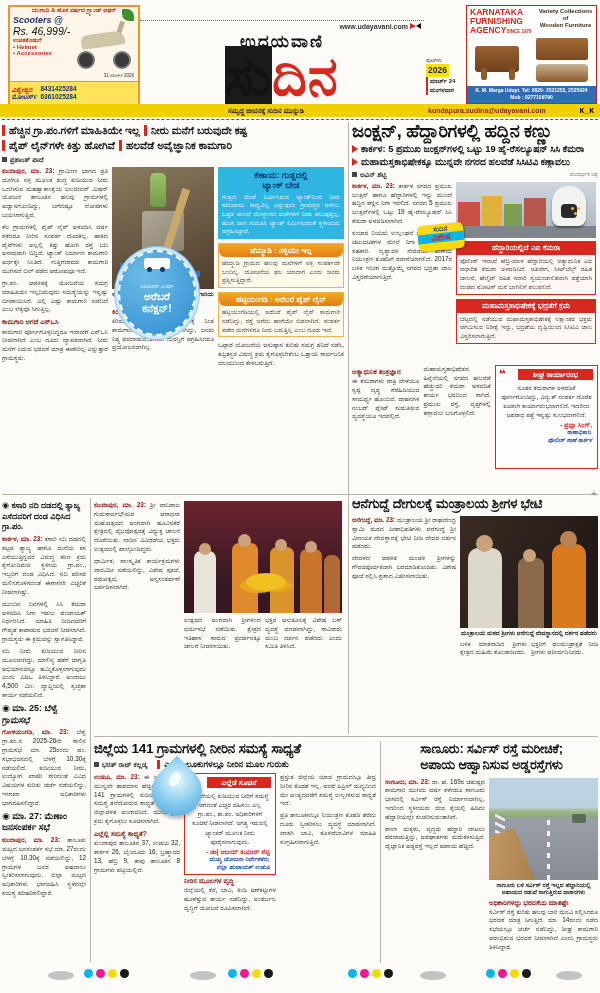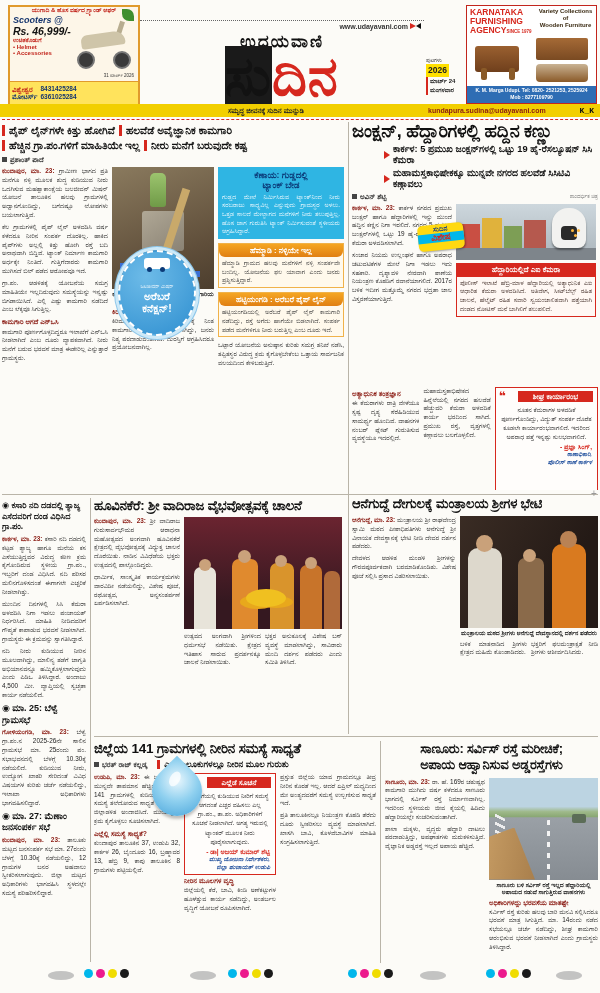--- a/index.html
+++ b/index.html
@@ -3,21 +3,21 @@
 <meta charset="utf-8">
 <style>
   html,body{margin:0;padding:0;background:#e9e7e0;}
   .page{position:relative;width:600px;height:993px;background:#fcfbf7;overflow:hidden;
         font-family:"Liberation Sans","DejaVu Sans",sans-serif;color:#1a1a1a;}
   .abs{position:absolute;}
   
   #adLeft{left:8px;top:5px;width:128px;height:97px;border:2px solid #e09a2d;background:#fdf6e8;overflow:hidden;font-size:6px;}
   #adLeft .top{color:#c2251c;font-weight:bold;text-align:center;font-size:6px;line-height:1.2;}
   #adLeft .sc1{color:#15356e;font-weight:bold;font-style:italic;font-size:9px;}
-  #adLeft .sc2{color:#111;font-weight:bold;font-style:italic;font-size:10.5px;}
+  #adLeft .sc2{color:#111;font-weight:normal;font-style:italic;font-size:10.5px;}
   #adLeft .free{color:#c2251c;font-weight:bold;font-size:6px;}
   #adLeft .strip{position:absolute;left:0;right:0;bottom:0;height:22px;background:#ffe35c;border-top:1px solid #e09a2d;display:flex;align-items:center;gap:3px;padding:0 2px;}
   #adLeft .dealer{color:#c2251c;font-weight:bold;font-size:7px;line-height:1.05;}
   #adLeft .ph{color:#15356e;font-weight:bold;font-size:6.5px;line-height:1.2;}
   .scooter{position:absolute;right:3px;top:16px;width:62px;height:48px;}
   .scooter .bodyp{position:absolute;left:8px;top:10px;width:44px;height:14px;background:#cfc5a9;border-radius:8px 14px 4px 4px;transform:rotate(-8deg);}
   .scooter .neck{position:absolute;left:44px;top:-2px;width:5px;height:20px;background:#b8ad90;transform:rotate(18deg);}
   .scooter .w1,.scooter .w2{position:absolute;bottom:2px;width:14px;height:14px;border-radius:50%;background:#3a3a3a;border:2px solid #777;}
   .scooter .w1{left:4px;} .scooter .w2{right:4px;}
   .leaf{position:absolute;width:12px;height:12px;background:#3f8f2f;border-radius:0 60% 0 60%;}
@@ -44,21 +44,21 @@
   
   .hl{font-weight:900;color:#101010;}
   .b{font-size:6.4px;line-height:1.38;text-align:justify;color:#222;}
   .dl{font-weight:bold;color:#8a1a12;}
   .sh{font-weight:bold;color:#8a1a12;font-size:6.8px;margin:2px 0 1px;}
   .byline{font-size:7px;font-weight:bold;color:#333;}
   .sq{display:inline-block;width:5px;height:5px;background:#444;margin-right:3px;}
   .deck{font-weight:bold;font-size:10.5px;color:#111;display:flex;align-items:center;gap:4px;margin-top:2px;}
   .bar{display:inline-block;width:3px;height:11px;background:#d6281e;flex:0 0 auto;}
   .tri{display:inline-block;width:0;height:0;border-top:4px solid transparent;border-bottom:4px solid transparent;border-left:6px solid #d6281e;margin-right:3px;flex:0 0 auto;}
-  .bullet{font-weight:bold;font-size:9.3px;color:#111;display:flex;align-items:center;margin-top:2px;margin-left:32px;}
+  .bullet{font-weight:bold;font-size:9.3px;color:#111;display:flex;align-items:center;margin-top:2px;}
   .cols{display:flex;gap:4px;}
   .col{overflow:hidden;}
   .cap{font-size:6px;font-weight:bold;color:#222;text-align:center;line-height:1.25;margin-top:2px;}
   .photo{position:relative;overflow:hidden;background:#888;}
   .vrule{width:1px;background:#b9b4a8;}
   .hrule{height:1px;background:#b9b4a8;}
   
   .rbox{border:1px solid #d6281e;background:#fff8f4;overflow:hidden;margin-bottom:4px;}
   .rbox .ttl{background:#d6281e;color:#fff;font-weight:bold;font-size:7.6px;text-align:center;padding:1.5px 2px;}
   .rbox .bd{padding:2px 3px;font-size:6.3px;line-height:1.38;text-align:justify;color:#3a2620;}
@@ -206,29 +206,29 @@
   <div class="abs" id="tagline">
     <span class="t1">ಸಮೃದ್ಧ ಜೀವನಕ್ಕೆ ಸುದಿನ ಮುನ್ನುಡಿ</span>
     <span class="t2">kundapura.sudina@udayavani.com</span>
     <span class="t3">K_K</span>
   </div>
   <div class="abs redDash"></div>
 
   <div class="abs" id="leadLeft">
     <div class="deck">
         <span class="bar"></span>
+        <span>ಹೆಚ್ಚಿನ ಗ್ರಾ.ಪಂ.ಗಳಿಗೆ ಮಾಹಿತಿಯೇ ಇಲ್ಲ</span>
+        <span class="bar"></span>
+        <span>ನೀರು ಮನೆಗೆ ಬರುವುದೇ ಕಷ್ಟ</span>
+      </div>
+    <div class="deck">
+        <span class="bar"></span>
         <span>ಪೈಪ್ ಲೈನ್‌ಗಳೇ ಕಿತ್ತು ಹೋಗಿವೆ</span>
         <span class="bar"></span>
         <span>ಹಲವೆಡೆ ಅವೈಜ್ಞಾನಿಕ ಕಾಮಗಾರಿ</span>
-      </div>
-    <div class="deck">
-        <span class="bar"></span>
-        <span>ಹೆಚ್ಚಿನ ಗ್ರಾ.ಪಂ.ಗಳಿಗೆ ಮಾಹಿತಿಯೇ ಇಲ್ಲ</span>
-        <span class="bar"></span>
-        <span>ನೀರು ಮನೆಗೆ ಬರುವುದೇ ಕಷ್ಟ</span>
       </div>
     <div class="byline" style="margin:4px 0 3px;"><span class="sq"></span><span>ಪ್ರಶಾಂತ್ ಪಾದೆ</span></div>
     <div class="cols" style="height:296px;">
       <div class="col b" style="width:106px;">
         <p style="margin:0 0 3px;"><span class="dl">ಕುಂದಾಪುರ, ಮಾ. 23:</span> <span>ಗ್ರಾಮೀಣ ಭಾಗದ ಪ್ರತಿ ಮನೆಗೂ ನಳ್ಳಿ ಮೂಲಕ ಶುದ್ಧ ಕುಡಿಯುವ ನೀರು ಒದಗಿಸುವ ಮಹತ್ವಾಕಾಂಕ್ಷೆಯ ಜಲಜೀವನ್ ಮಿಷನ್ ಯೋಜನೆ ತಾಲೂಕಿನ ಹಲವು ಗ್ರಾಮಗಳಲ್ಲಿ ಅಧ್ವಾನಗೊಂಡಿದ್ದು, ಬಗೆದಷ್ಟೂ ಲೋಪಗಳು ಬಯಲಾಗುತ್ತಿವೆ.</span></p>
         <p style="margin:0 0 3px;">ಕೆಲ ಗ್ರಾಮಗಳಲ್ಲಿ ಪೈಪ್ ಲೈನ್ ಅಳವಡಿಸಿ ವರ್ಷ ಕಳೆದರೂ ನೀರಿನ ಸಂಪರ್ಕ ದೊರಕಿಲ್ಲ. ಹಾಕಿದ ಪೈಪ್‌ಗಳು ಅಲ್ಲಲ್ಲಿ ಕಿತ್ತು ಹೋಗಿ ರಸ್ತೆ ಬದಿ ಅನಾಥವಾಗಿ ಬಿದ್ದಿವೆ. ಟ್ಯಾಂಕ್ ನಿರ್ಮಾಣ ಕಾಮಗಾರಿ ಅರ್ಧಕ್ಕೇ ನಿಂತಿದೆ. ಗುತ್ತಿಗೆದಾರರು ಕಾಮಗಾರಿ ಮುಗಿಸದೆ ಬಿಲ್ ಪಡೆದ ಆರೋಪವೂ ಇದೆ.</p>
         <p style="margin:0 0 3px;">ಗ್ರಾ.ಪಂ. ಆಡಳಿತಕ್ಕೆ ಯೋಜನೆಯ ಸಮಗ್ರ ಮಾಹಿತಿಯೇ ಇಲ್ಲದಿರುವುದು ಸಮಸ್ಯೆಯನ್ನು ಇನ್ನಷ್ಟು ಬಿಗಡಾಯಿಸಿದೆ. ಎಲ್ಲಿ ಎಷ್ಟು ಕಾಮಗಾರಿ ನಡೆದಿದೆ ಎಂಬ ಲೆಕ್ಕವೂ ಸಿಗುತ್ತಿಲ್ಲ.</p>
         <div class="sh">ಕಾಮಗಾರಿ ಆಗದೆ ಎನ್‌ಒಸಿ</div>
         <p style="margin:0;">ಕಾಮಗಾರಿ ಪೂರ್ಣಗೊಳ್ಳದಿದ್ದರೂ ಇಲಾಖೆಗೆ ಎನ್‌ಒಸಿ ನೀಡಲಾಗಿದೆ ಎಂಬ ದೂರು ವ್ಯಾಪಕವಾಗಿದೆ. ನೀರು ಮನೆಗೆ ಬರುವ ಭರವಸೆ ಮಾತ್ರ ಈಡೇರಿಲ್ಲ ಎನ್ನುತ್ತಾರೆ ಗ್ರಾಮಸ್ಥರು.</p>
       </div>
@@ -296,20 +296,24 @@
           <div class="bld" style="left:68px;width:22px;height:30px;background:#b5594e;"></div>
           <div class="road"></div>
           <div class="cam"></div>
           <div class="lens"></div>
           <div class="led"></div>
         </div>
         <div class="rbox" style="margin-top:3px;">
           <div class="ttl">ಹೆದ್ದಾರಿಯಲ್ಲಿದೆ ಎಐ ಕೆಮರಾ</div>
           <div class="bd">ಪೊಲೀಸ್ ಇಲಾಖೆ ಹೆಬ್ರಿ-ಮಾಳ ಹೆದ್ದಾರಿಯಲ್ಲಿ ಅತ್ಯಾಧುನಿಕ ಎಐ ಆಧಾರಿತ ಕೆಮರಾ ಅಳವಡಿಸಿದೆ. ಅತಿವೇಗ, ಸೀಟ್‌ಬೆಲ್ಟ್ ರಹಿತ ಚಾಲನೆ, ಹೆಲ್ಮೆಟ್ ರಹಿತ ಸವಾರಿ ಸ್ವಯಂಚಾಲಿತವಾಗಿ ಪತ್ತೆಯಾಗಿ ದಂಡದ ನೋಟಿಸ್ ಮನೆ ಬಾಗಿಲಿಗೆ ತಲುಪಲಿದೆ.</div>
         </div>
+        <div class="rbox">
+          <div class="ttl">ಮಹಾಮಸ್ತಕಾಭಿಷೇಕಕ್ಕೆ ಭದ್ರತೆಗೆ ಕ್ರಮ</div>
+          <div class="bd">ಬೆಟ್ಟದಲ್ಲಿ ನಡೆಯುವ ಮಹಾಮಸ್ತಕಾಭಿಷೇಕಕ್ಕೆ ಲಕ್ಷಾಂತರ ಭಕ್ತರು ಆಗಮಿಸುವ ನಿರೀಕ್ಷೆ ಇದ್ದು, ಭದ್ರತೆಯ ದೃಷ್ಟಿಯಿಂದ ಸಿಸಿಟಿವಿ ಜಾಲ ವಿಸ್ತರಿಸಲಾಗುತ್ತಿದೆ.</div>
+        </div>
       </div>
     </div>
     <div class="cols" style="margin-top:3px;height:104px;">
       <div class="col b" style="width:68px;">
         <div class="sh">ಅತ್ಯಾಧುನಿಕ ತಂತ್ರಜ್ಞಾನ</div>
         <div>ಈ ಕೆಮರಾಗಳು ರಾತ್ರಿ ವೇಳೆಯೂ ಸ್ಪಷ್ಟ ದೃಶ್ಯ ಸೆರೆಹಿಡಿಯುವ ಸಾಮರ್ಥ್ಯ ಹೊಂದಿವೆ. ವಾಹನಗಳ ನಂಬರ್ ಪ್ಲೇಟ್ ಗುರುತಿಸುವ ವ್ಯವಸ್ಥೆಯೂ ಇದರಲ್ಲಿದೆ.</div>
       </div>
       <div class="col b" style="width:68px;">
         <div>ಮಹಾಮಸ್ತಕಾಭಿಷೇಕದ ಹಿನ್ನೆಲೆಯಲ್ಲಿ ನಗರದ ಹಲವೆಡೆ ಹೆಚ್ಚುವರಿ ಕೆಮರಾ ಅಳವಡಿಕೆ ಕಾರ್ಯ ಭರದಿಂದ ಸಾಗಿದೆ. ಪ್ರಮುಖ ರಸ್ತೆ, ವೃತ್ತಗಳಲ್ಲಿ ಕಣ್ಗಾವಲು ಬಲಗೊಳ್ಳಲಿದೆ.</div>
       </div>
@@ -342,21 +346,20 @@
       <div class="b"><span class="dl">ಗೋಳಿಯಂಗಡಿ, ಮಾ. 23:</span> <span>ಬೆಳ್ವೆ ಗ್ರಾ.ಪಂ.ನ 2025-26ನೇ ಸಾಲಿನ ಗ್ರಾಮಸಭೆ ಮಾ. 25ರಂದು ಪಂ. ಸಭಾಭವನದಲ್ಲಿ ಬೆಳಗ್ಗೆ 10.30ಕ್ಕೆ ನಡೆಯಲಿದೆ. ಕುಡಿಯುವ ನೀರು, ಉದ್ಯೋಗ ಖಾತರಿ ಸೇರಿದಂತೆ ವಿವಿಧ ವಿಷಯಗಳ ಕುರಿತು ಚರ್ಚೆ ನಡೆಯಲಿದ್ದು, ಇಲಾಖಾ ಅಧಿಕಾರಿಗಳು ಭಾಗವಹಿಸಲಿದ್ದಾರೆ.</span></div>
     </div>
     <div>
       <div class="hd" style="font-size:9px;"><span class="dot">◉ </span><span>ಮಾ. 27: ಮೆಣಾಂ ಜನಸಂಪರ್ಕ ಸಭೆ</span></div>
       <div class="b"><span class="dl">ಕುಂದಾಪುರ, ಮಾ. 23:</span> <span>ತಾಲೂಕು ಮಟ್ಟದ ಜನಸಂಪರ್ಕ ಸಭೆ ಮಾ. 27ರಂದು ಬೆಳಗ್ಗೆ 10.30ಕ್ಕೆ ನಡೆಯಲಿದ್ದು, 12 ಗ್ರಾಮಗಳ ಜನರ ಅಹವಾಲು ಸ್ವೀಕರಿಸಲಾಗುವುದು. ಜಿಲ್ಲಾ ಮಟ್ಟದ ಅಧಿಕಾರಿಗಳು ಭಾಗವಹಿಸಿ ಸ್ಥಳದಲ್ಲೇ ಸಮಸ್ಯೆ ಪರಿಹರಿಸಲಿದ್ದಾರೆ.</span></div>
     </div>
   </div>
   <div class="abs vrule" id="vrSb"></div>
 
   <div class="abs" id="storyM1">
-    <div class="hl h1">ಹೂವಿನಕೆರೆ: ಶ್ರೀ ವಾದಿರಾಜ ವೈಭವೋತ್ಸವಕ್ಕೆ ಚಾಲನೆ</div>
     <div class="cols" style="margin-top:3px;">
       <div class="col b" style="width:86px;height:210px;">
         <p style="margin:0 0 3px;"><span class="dl">ಕುಂದಾಪುರ, ಮಾ. 23:</span> <span>ಶ್ರೀ ವಾದಿರಾಜ ಗುರುಸಾರ್ವಭೌಮರ ಆರಾಧನಾ ಮಹೋತ್ಸವದ ಅಂಗವಾಗಿ ಹೂವಿನಕೆರೆ ಕ್ಷೇತ್ರದಲ್ಲಿ ವೈಭವೋತ್ಸವಕ್ಕೆ ವಿಧ್ಯುಕ್ತ ಚಾಲನೆ ದೊರೆಯಿತು. ನಾಡಿನ ವಿವಿಧೆಡೆಯ ಭಕ್ತರು ಉತ್ಸವದಲ್ಲಿ ಪಾಲ್ಗೊಂಡಿದ್ದರು.</span></p>
         <p style="margin:0;">ಧಾರ್ಮಿಕ, ಸಾಂಸ್ಕೃತಿಕ ಕಾರ್ಯಕ್ರಮಗಳು ವಾರವಿಡೀ ನಡೆಯಲಿದ್ದು, ವಿಶೇಷ ಪೂಜೆ, ರಥೋತ್ಸವ, ಅನ್ನಸಂತರ್ಪಣೆ ಏರ್ಪಡಿಸಲಾಗಿದೆ.</p>
       </div>
       <div class="col" style="width:158px;">
         <div class="photo" id="cerPhoto">
           <div class="fig" style="left:10px;width:22px;height:62px;background:#e8e4da;"></div>
           <div class="head" style="left:15px;bottom:58px;width:12px;height:12px;"></div>
           <div class="fig" style="left:48px;width:26px;height:70px;background:#e08a2e;"></div>

